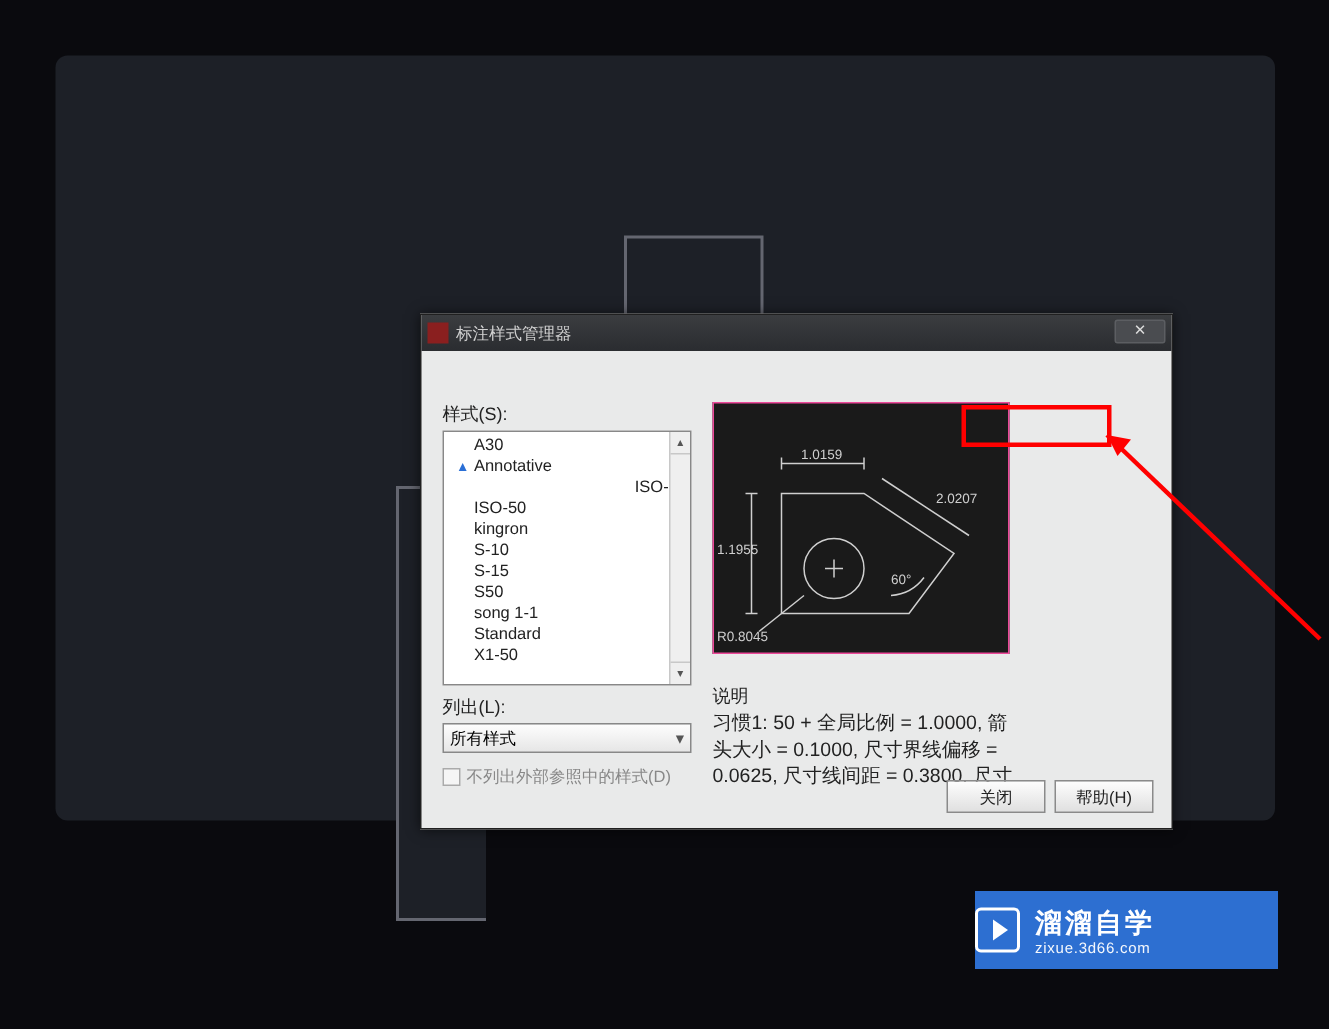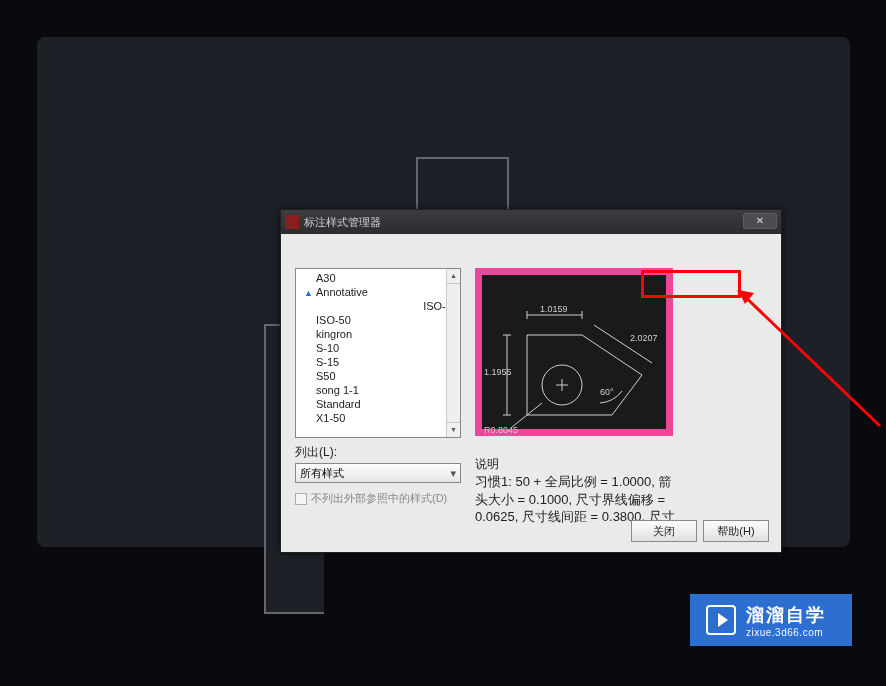--- a/index.html
+++ b/index.html
@@ -147,21 +147,21 @@
     }
     .preview-area {
       position: absolute;
       left: 194px; top: 34px;
       width: 200px;
     }
     .preview-area .label { margin-bottom: 2px; }
     .preview-box {
       width: 198px; height: 168px;
       background: #1a1a1a;
-      border: 7px solid #ec4899;
+      border: 1px solid #ec4899;
       position: relative;
       text-align: center;
     }
     .preview-box svg { position: absolute; left:0; top:0; }
     .desc-label { margin-top: 20px; font-size: 12px; color:#222;}
     .desc-text {
       font-size: 13px; color: #222; line-height: 1.35;
       filter: blur(0.4px);
     }
     .right-col {
@@ -193,24 +193,24 @@
       display: flex; gap: 6px;
     }
     .bottom-row .btn { width: 66px; }
     .arrow-annot {
       position: absolute;
       pointer-events: none;
     }
     .watermark {
       position: absolute;
       right: 34px; bottom: 40px;
-      width: 162px; height: 52px;
+      width: 202px; height: 52px;
       background: #2d6fd1;
       display: flex; align-items: center;
-      padding: 0 16px;
+      padding: 0 0;
       color: #fff;
     }
     .watermark .play-icon {
       width: 30px; height: 30px;
       border: 2px solid #fff;
       border-radius: 4px;
       display: flex; align-items: center; justify-content: center;
       margin-right: 10px;
     }
     .watermark .play-icon::after {
@@ -234,20 +234,21 @@
 
   <div class="dialog">
     <div class="titlebar">
       <span class="app-icon"></span>
       <span>标注样式管理器</span>
       <div class="close-btn">✕</div>
     </div>
     <div class="dialog-body">
 
       <div class="left-col">
+        <div class="label">样式(S):</div>
         <div class="listbox">
           <div class="listbox-inner">
             <div class="item" style="padding-left:14px;">A30</div>
             <div class="item annot">Annotative</div>
             <div class="item" style="padding-left:14px;text-align:right;">ISO-25</div>
             <div class="item" style="padding-left:14px;">ISO-50</div>
             <div class="item" style="padding-left:14px;">kingron</div>
             <div class="item" style="padding-left:14px;">S-10</div>
             <div class="item" style="padding-left:14px;">S-15</div>
             <div class="item" style="padding-left:14px;">S50</div>

